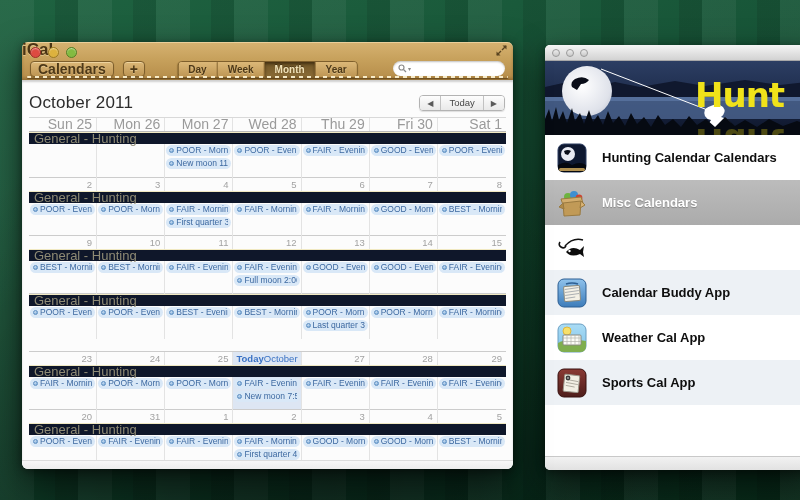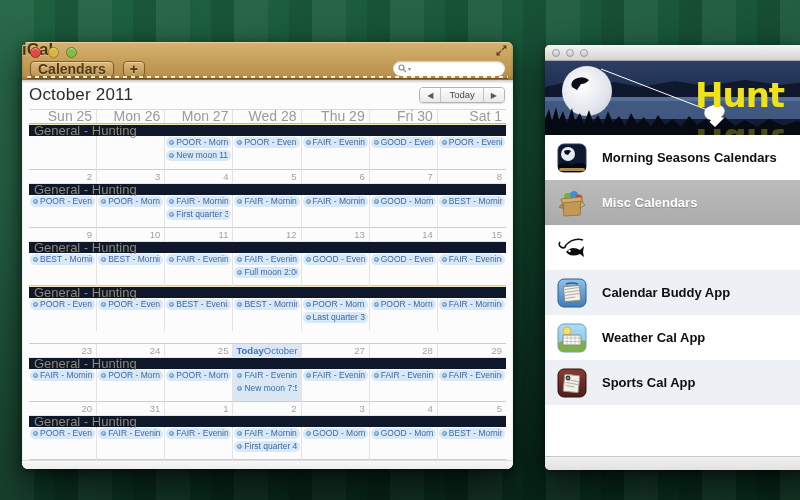--- a/index.html
+++ b/index.html
@@ -45,21 +45,21 @@
     text-shadow:0 1px 0 rgba(255,240,200,0.35);}
   .seg:last-child{border-right:none;}
   .seg.sel{background:linear-gradient(#6f5526,#8a6b36);color:#f1e2b8;
     box-shadow:inset 0 2px 3px rgba(40,25,5,0.6);text-shadow:0 -1px 0 rgba(40,25,5,0.5);}
   .searchpill{position:absolute;right:8px;top:3px;width:112px;height:15px;background:#fff;
     border-radius:9px;box-shadow:inset 0 1px 2px rgba(0,0,0,0.25);display:flex;align-items:center;padding-left:5px;box-sizing:border-box;}
   .mag{display:flex;align-items:center;}
   .caret{font-size:6px;color:#8a8a8a;margin-left:1px;}
 
   .ical-content{position:relative;height:389px;background:#fcfcfc;border-radius:0 0 6px 6px;
-    box-shadow:inset 0 2px 2px rgba(0,0,0,0.18);padding:0 7px;box-sizing:border-box;}
+    box-shadow:inset 0 2px 2px rgba(0,0,0,0.18);padding:8px 7px;box-sizing:border-box;}
   .cal-header{position:relative;height:29px;display:flex;align-items:center;}
   .month-title{font-size:17px;color:#2c2c2c;letter-spacing:0.2px;}
   .nav{position:absolute;right:1px;top:7px;display:flex;border:1px solid #b3b3b3;border-radius:4px;overflow:hidden;
     box-shadow:0 1px 1px rgba(0,0,0,0.12);}
   .navseg{background:linear-gradient(#fdfdfd,#e9e9e9);font-size:9.5px;color:#474747;padding:1px 8px;
     line-height:12px;border-right:1px solid #c2c2c2;}
   .navseg:last-child{border-right:none;}
   .navseg.arrow{font-size:8px;padding:2px 7px 0 7px;color:#5a5a5a;}
 
   .grid{border-top:1px solid #d9d9d9;}
@@ -126,20 +126,26 @@
         <div class="fullscreen">
           <svg width="11" height="11" viewBox="0 0 11 11">
               <path d="M1 10 L5 6 M10 1 L6 5" stroke="#5a4420" stroke-width="1.3" fill="none"></path>
               <path d="M0.5 6.5 L0.5 10.5 L4.5 10.5 Z M10.5 4.5 L10.5 0.5 L6.5 0.5 Z" fill="#5a4420"></path>
             </svg>
         </div>
       </div>
       <div class="toolrow">
         <div class="lbtn">Calendars</div>
         <div class="lbtn plus">+</div>
+        <div class="segwrap">
+            <div class="seg">Day</div>
+            <div class="seg">Week</div>
+            <div class="seg sel">Month</div>
+            <div class="seg">Year</div>
+          </div>
         <div class="searchpill">
           <span class="mag">
             <svg width="9" height="9" viewBox="0 0 9 9">
                 <circle cx="3.5" cy="3.5" r="2.5" fill="none" stroke="#8a8a8a" stroke-width="1.2"></circle>
                 <path d="M5.5 5.5 L8 8" stroke="#8a8a8a" stroke-width="1.2"></path>
               </svg>
           </span>
           <span class="caret">▾</span>
         </div>
       </div>
@@ -544,21 +550,21 @@
         <div class="p-row">
           <div class="p-icon">
             <svg width="30" height="30" viewBox="0 0 30 30">
               <rect x="1" y="1" width="28" height="28" rx="6" fill="#0e1830" stroke="#2a3a5e"></rect>
               <circle cx="11" cy="11" r="7" fill="#e8eaf2"></circle>
               <path d="M7 8 q4 -2 7 0 l-3 4 l-3 -1 Z" fill="#0a0d18"></path>
               <path d="M1 22 q8 -5 14 0 q8 -4 14 0 l0 3 q0 4 -6 4 l-16 0 q-6 0 -6 -4 Z" fill="#05080f"></path>
               <rect x="2" y="25" width="26" height="3" rx="1.5" fill="#b09050"></rect>
             </svg>
           </div>
-          <span class="p-label">Morning Seasons Calendars</span>
+          <span class="p-label">Hunting Calendar Calendars</span>
         </div>
         <div class="p-row sel">
           <div class="p-icon">
             <svg width="30" height="30" viewBox="0 0 30 30">
               <circle cx="11" cy="9" r="4" fill="#6db33f"></circle>
               <circle cx="17" cy="7" r="4" fill="#3f8fd0"></circle>
               <circle cx="22" cy="10" r="3.4" fill="#d04030"></circle>
               <path d="M4 11 L24 9 L26 15 L6 17 Z" fill="#d3ad6d" stroke="#9a7a40"></path>
               <path d="M6 15 L24 13 L23 27 L7 28 Z" fill="#c19a57" stroke="#9a7a40"></path>
               <path d="M6 15 L2 19 L7 21 Z" fill="#b08a48" stroke="#9a7a40"></path>

